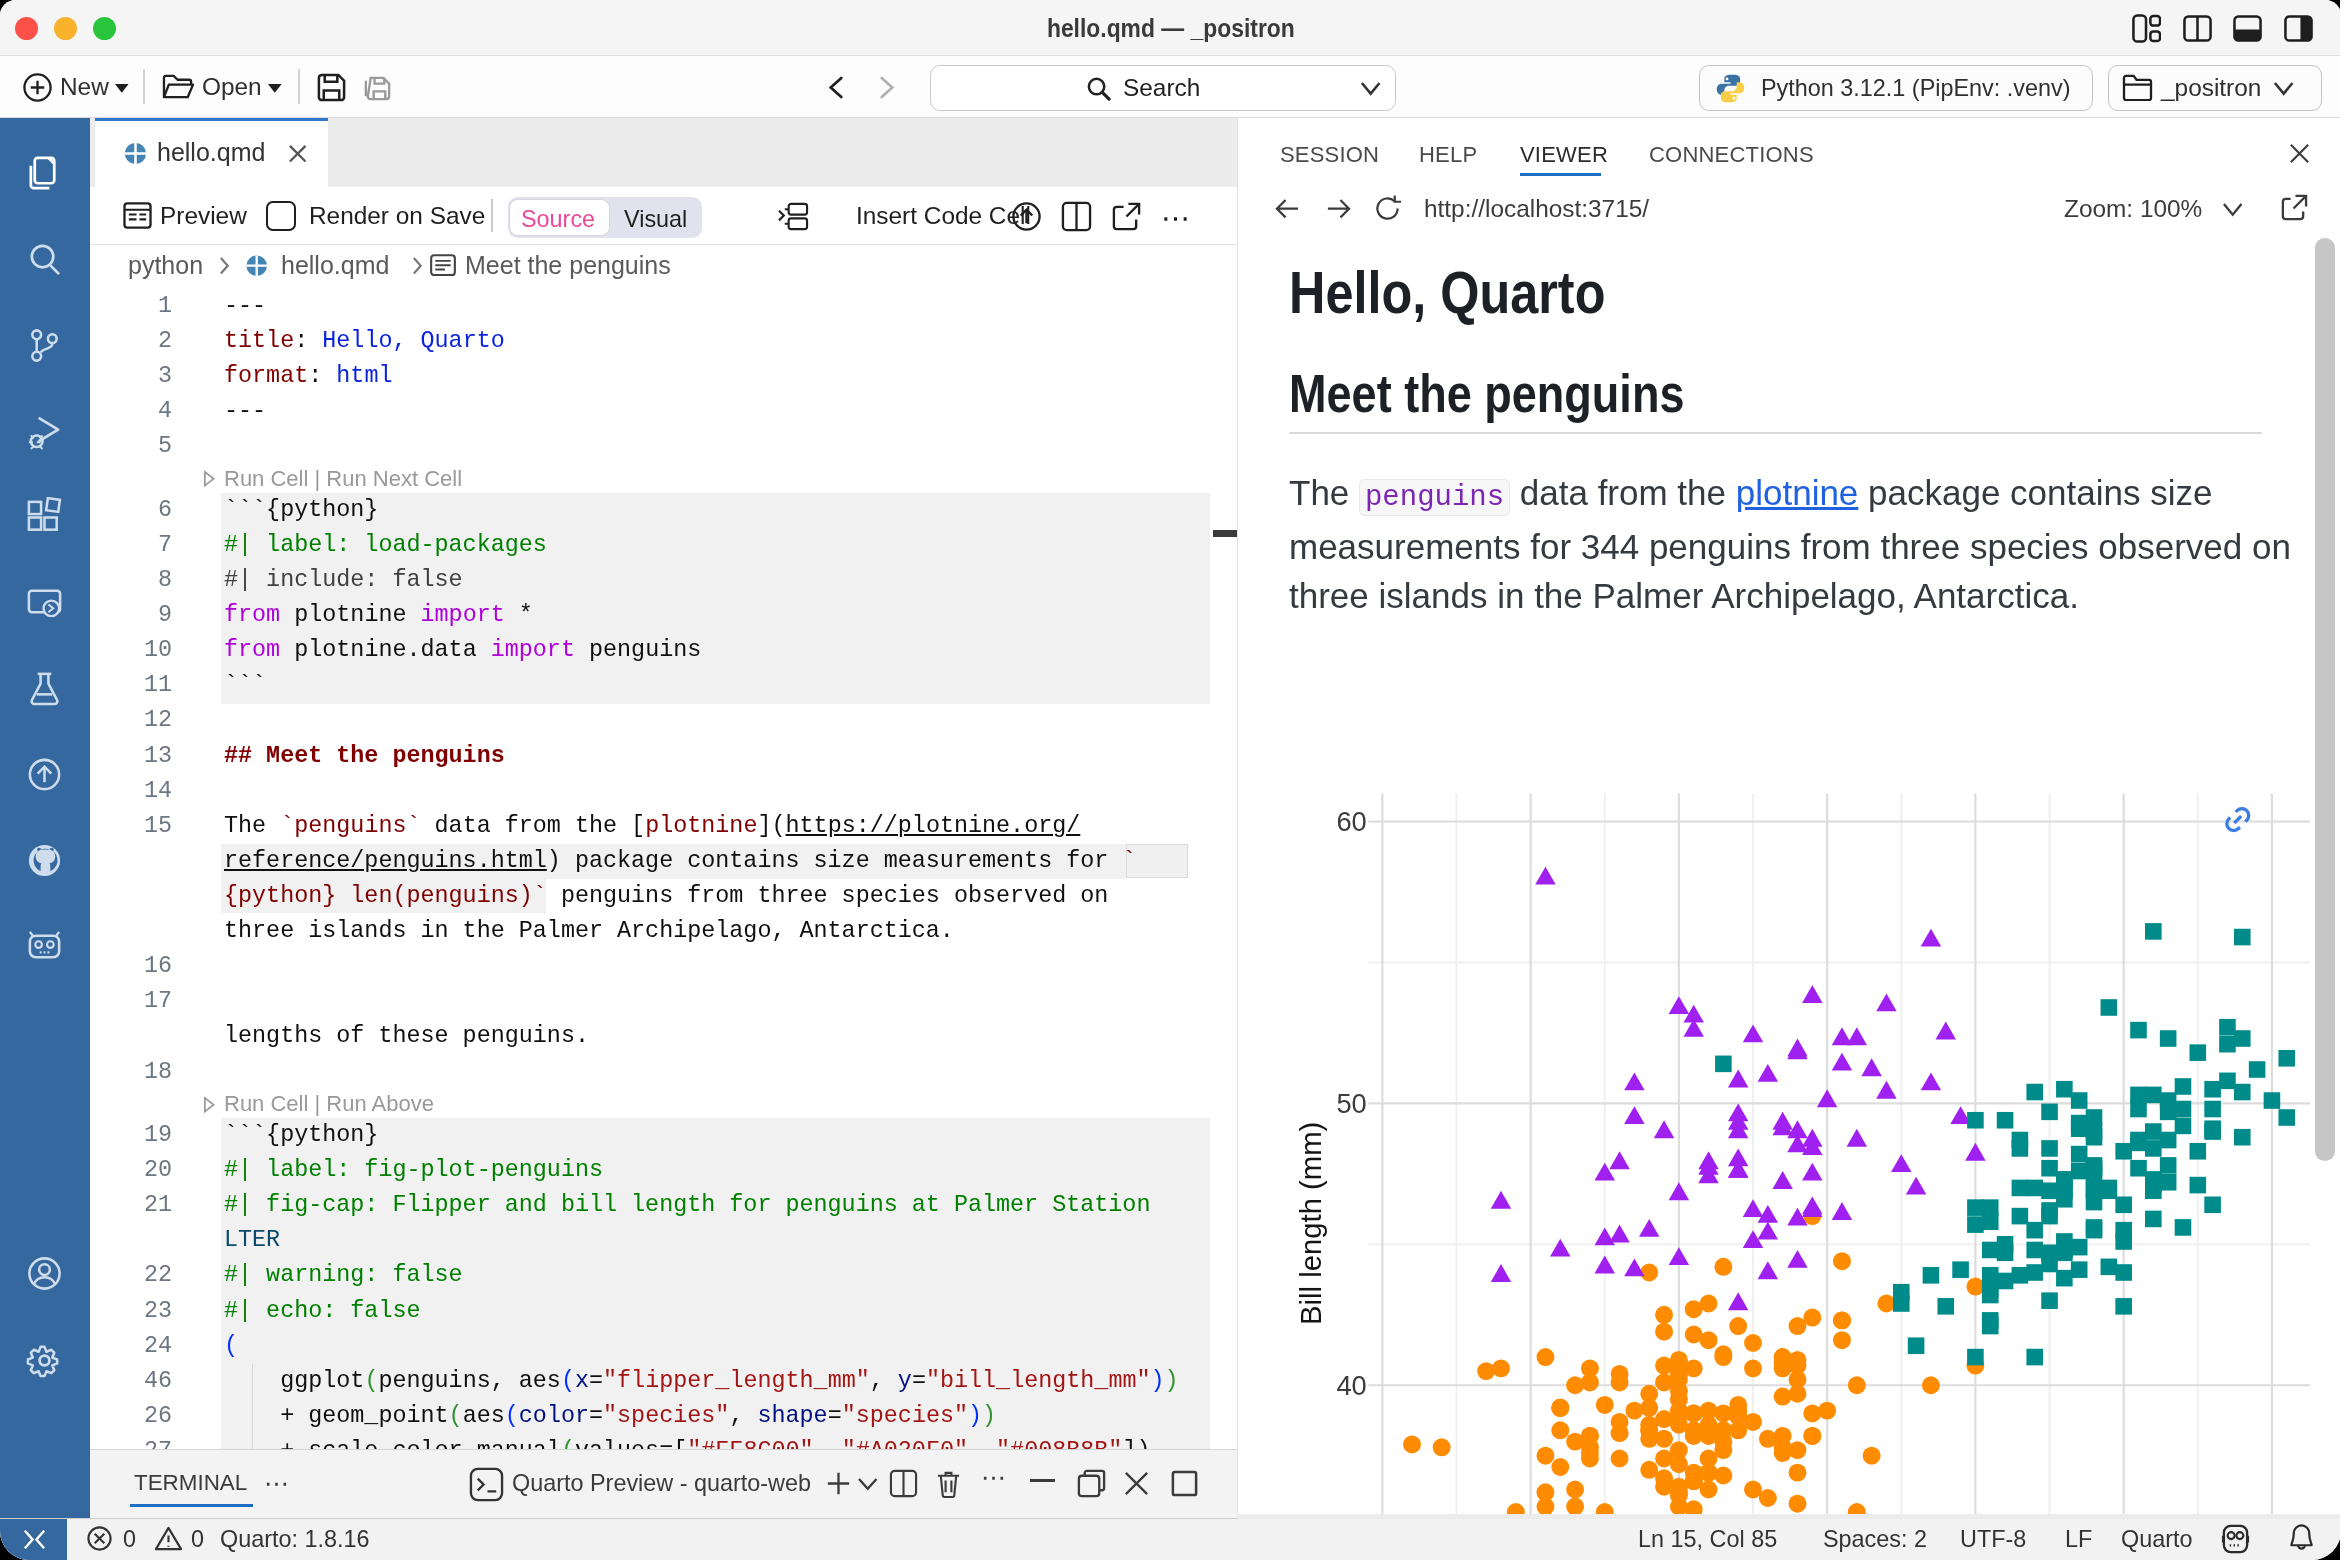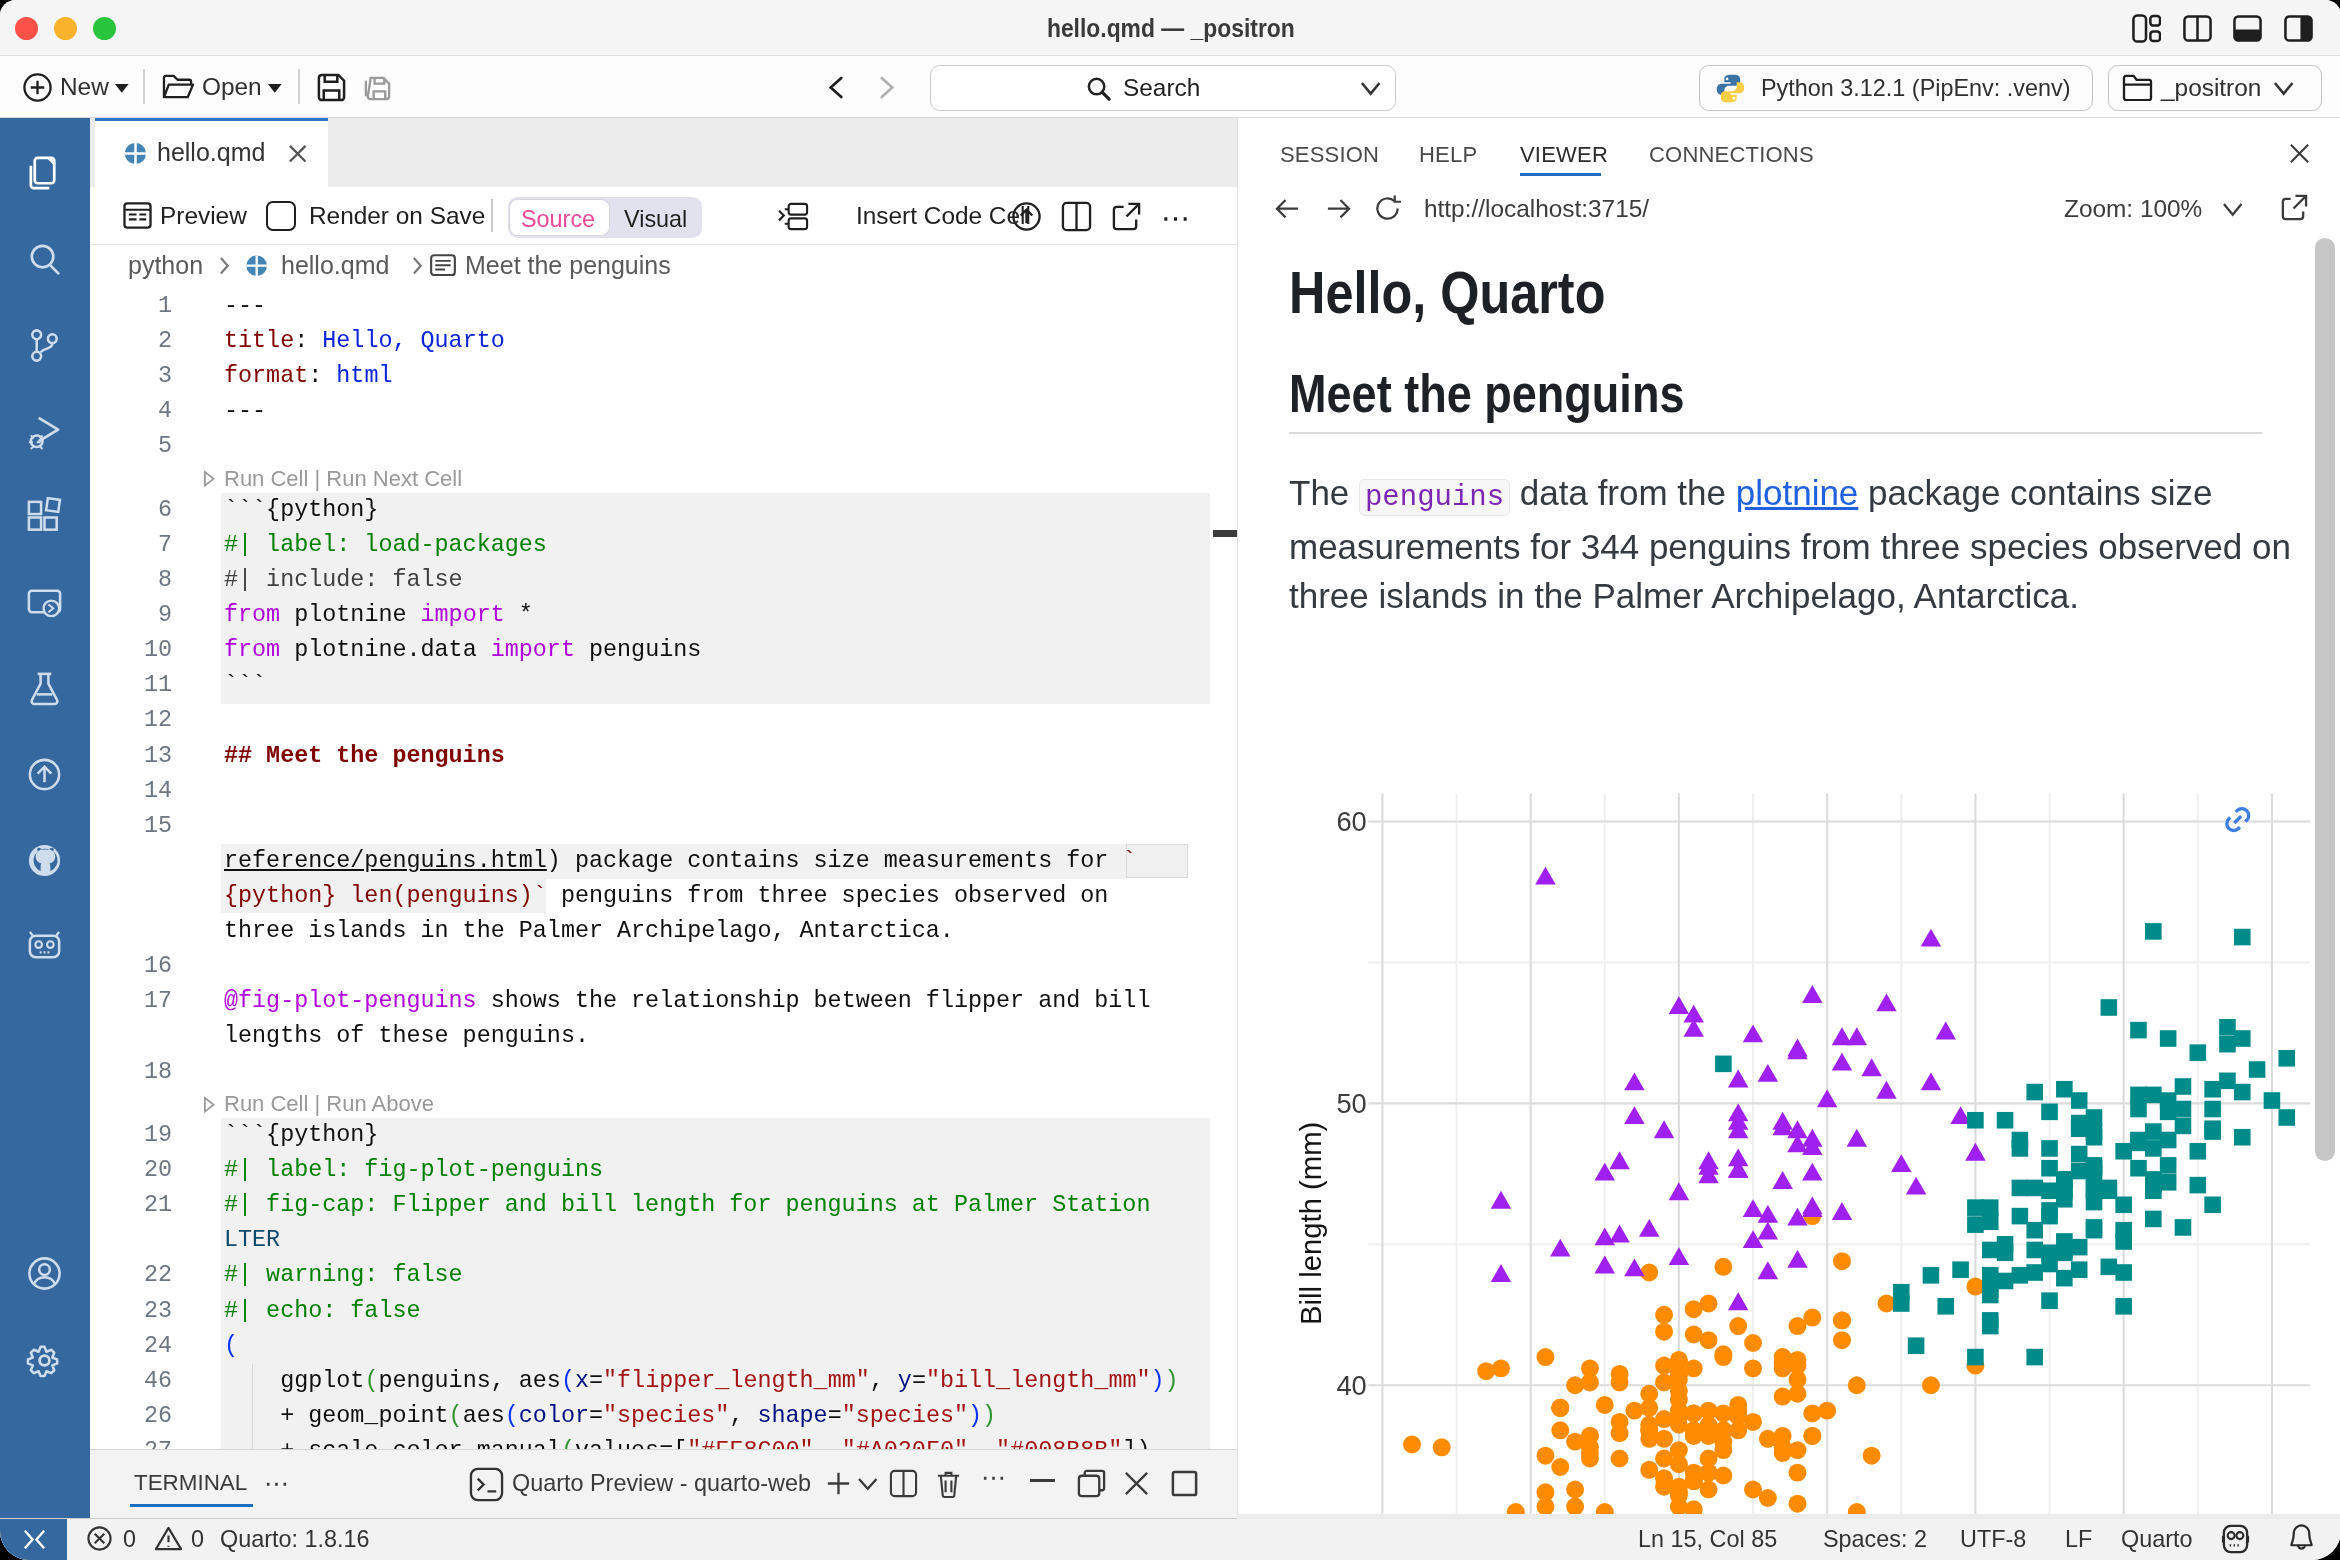--- a/index.html
+++ b/index.html
@@ -267,26 +267,26 @@
 <div class="row mono" style="top:309px"><span style="color:#af00db">from</span><span style="color:#101010"> plotnine </span><span style="color:#af00db">import</span><span style="color:#101010"> *</span></div>
 <div class="gut" style="top:344px;height:35px;line-height:35px">10</div>
 <div class="row mono" style="top:344px"><span style="color:#af00db">from</span><span style="color:#101010"> plotnine.data </span><span style="color:#af00db">import</span><span style="color:#101010"> penguins</span></div>
 <div class="gut" style="top:379px;height:35px;line-height:35px">11</div>
 <div class="row mono" style="top:379px"><span style="color:#101010">```</span></div>
 <div class="gut" style="top:414px;height:35px;line-height:35px">12</div>
 <div class="gut" style="top:450px;height:35px;line-height:35px">13</div>
 <div class="row mono" style="top:450px"><span style="color:#800000;font-weight:bold">## Meet the penguins</span></div>
 <div class="gut" style="top:485px;height:35px;line-height:35px">14</div>
 <div class="gut" style="top:520px;height:35px;line-height:35px">15</div>
+<div class="row mono" style="top:520px"><span style="color:#101010">The </span><span style="color:#800000">`penguins`</span><span style="color:#101010"> data from the </span><span style="color:#101010">[</span><span style="color:#800000">plotnine</span><span style="color:#101010">](</span><span style="color:#101010;text-decoration:underline">https://plotnine.org/</span></div>
 <div class="row mono" style="top:555px"><span style="color:#101010;text-decoration:underline">reference/penguins.html</span><span style="color:#101010">) package contains size measurements for </span><span style="color:#800000">`</span></div>
 <div class="row mono" style="top:590px"><span style="color:#800000">{python} len(penguins)`</span><span style="color:#101010"> penguins from three species observed on</span></div>
 <div class="row mono" style="top:625px"><span style="color:#101010">three islands in the Palmer Archipelago, Antarctica.</span></div>
 <div class="gut" style="top:660px;height:35px;line-height:35px">16</div>
 <div class="gut" style="top:695px;height:35px;line-height:35px">17</div>
-<div class="row mono" style="top:695px"><span style="color:#af00db">@fig-plot-penguins</span><span style="color:#101010"> shows the relationship between flipper and bill</span></div>
 <div class="row mono" style="top:730px"><span style="color:#101010">lengths of these penguins.</span></div>
 <div class="gut" style="top:766px;height:35px;line-height:35px">18</div>
 <svg class="abs" style="left:109px;top:806px" width="19.5" height="19.5" viewBox="0 0 20 20">
         <path d="M6 3 L15 10 L6 17 Z" fill="none" stroke="#999" stroke-width="1.8"></path>
       </svg>
 <div class="cl" style="top:801px;height:28px;line-height:28px">Run Cell | Run Above</div>
 <div class="gut" style="top:829px;height:35px;line-height:35px">19</div>
 <div class="row mono" style="top:829px"><span style="color:#101010">```{python}</span></div>
 <div class="gut" style="top:864px;height:35px;line-height:35px">20</div>
 <div class="row mono" style="top:864px"><span style="color:#008000">#| label: fig-plot-penguins</span></div>

